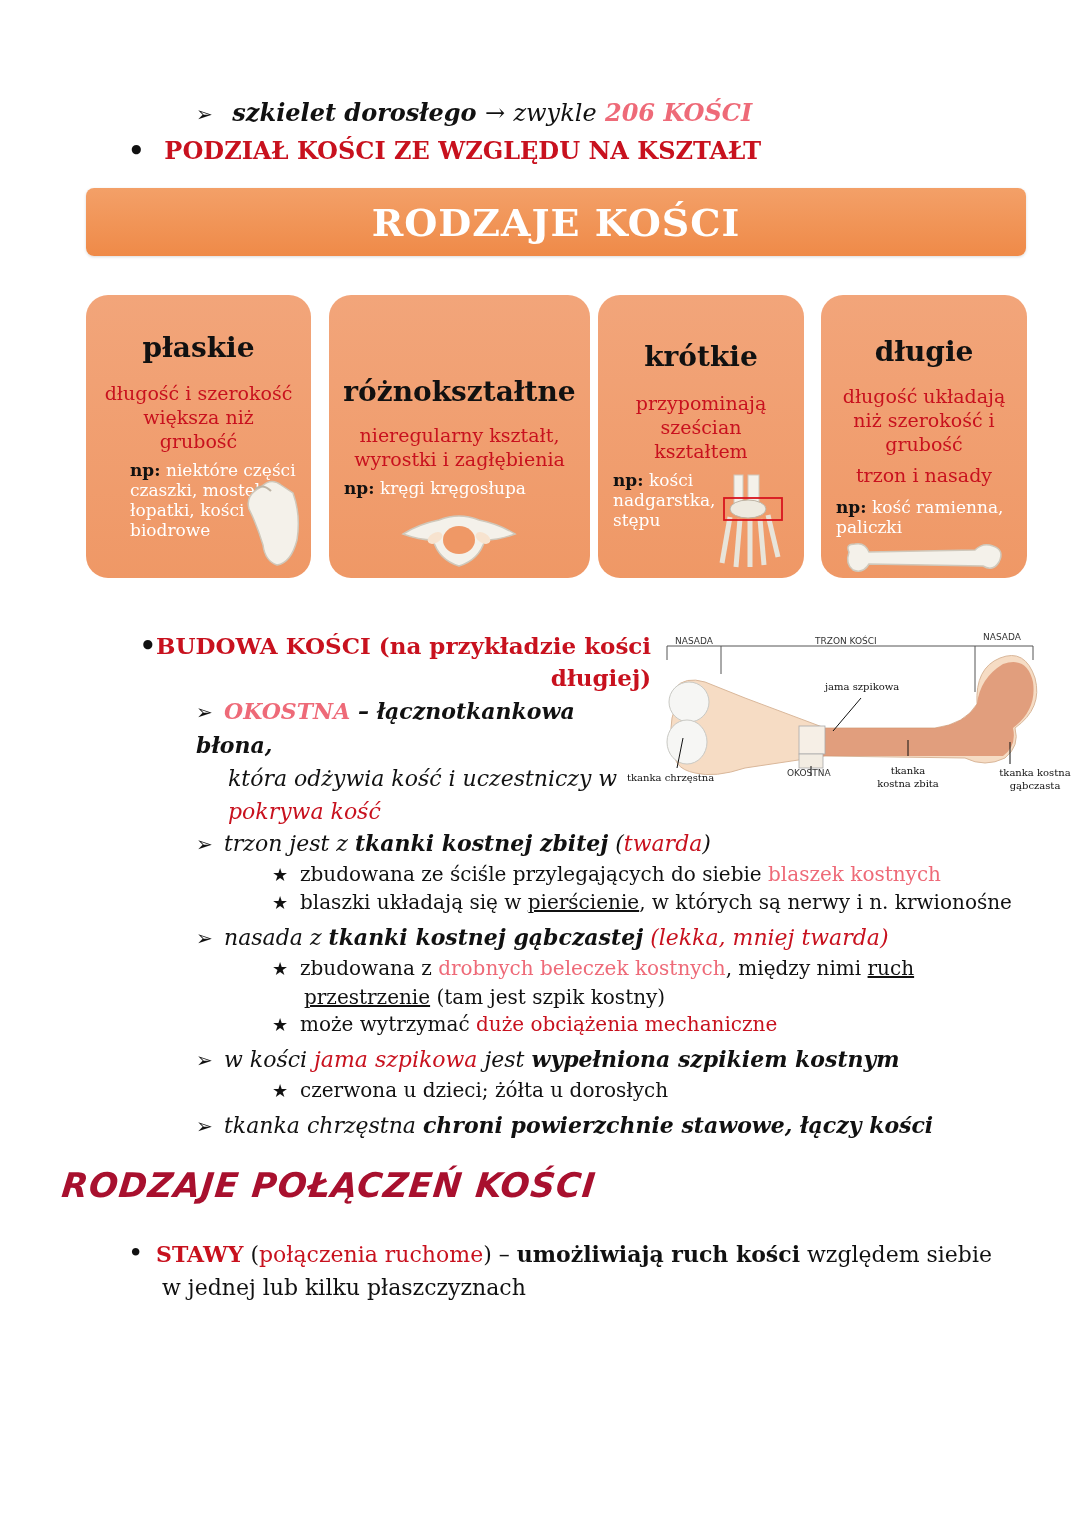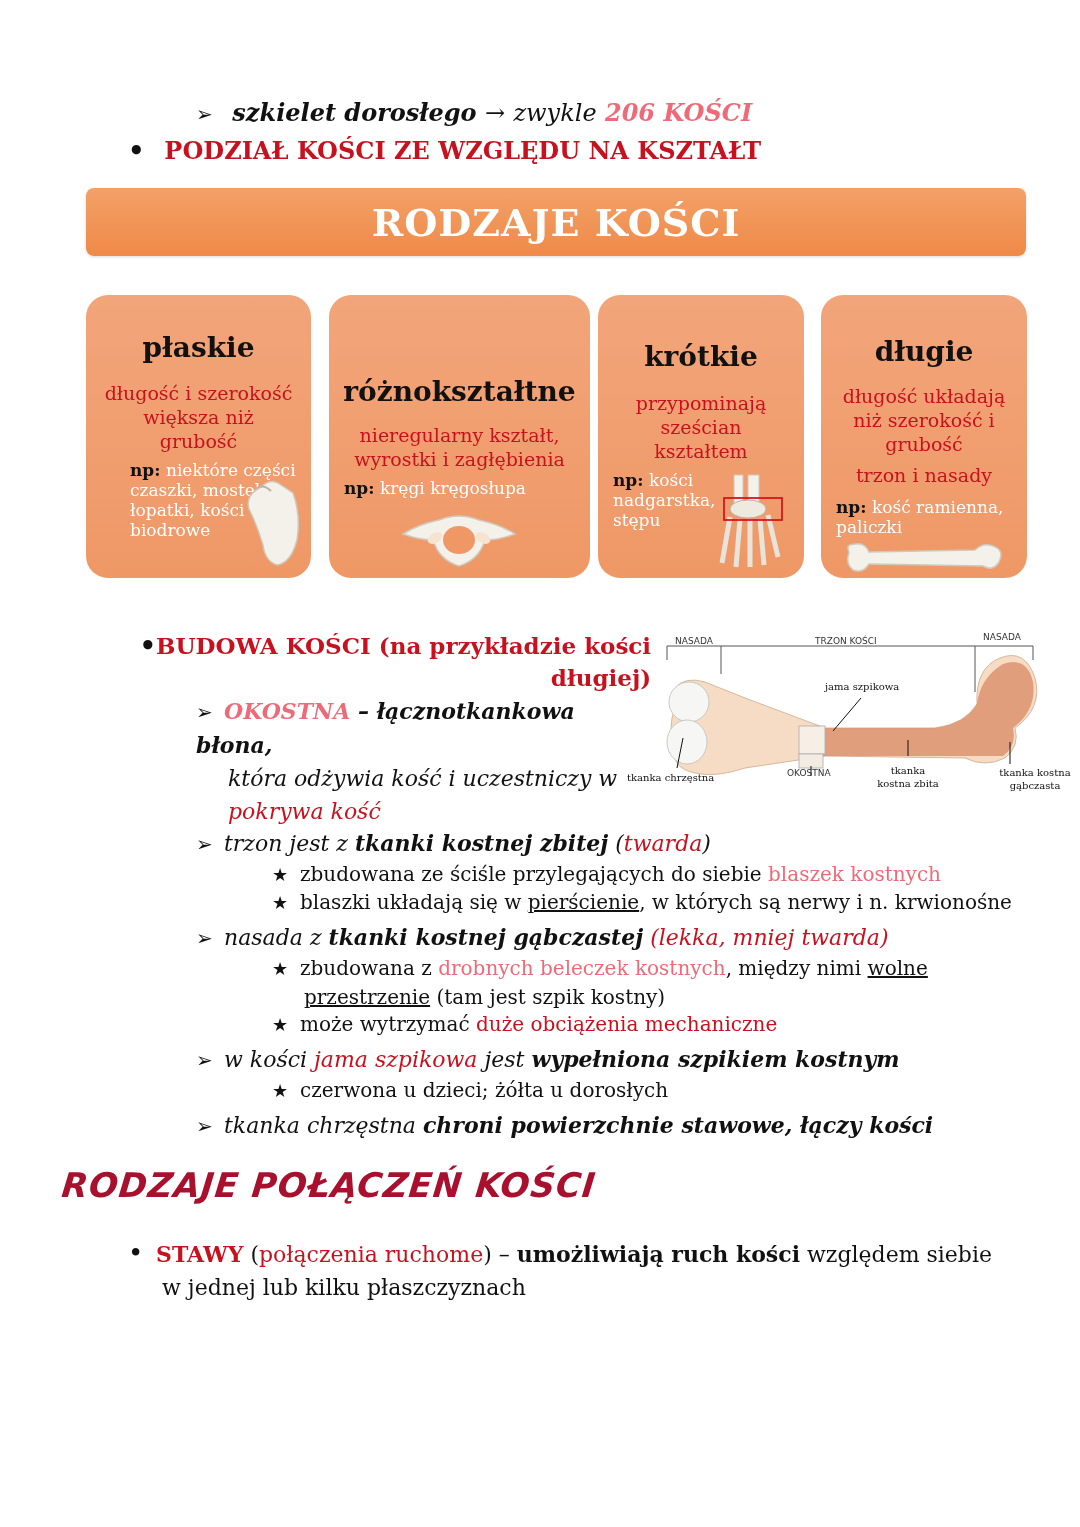--- a/index.html
+++ b/index.html
@@ -189,21 +189,21 @@
   <span class="star">★</span><span>zbudowana ze ściśle przylegających do siebie </span><span class="pink">blaszek kostnych</span>
 </div>
 <div class="abs txt" style="left:272px; top:888px;">
   <span class="star">★</span><span>blaszki układają się w </span><span class="under">pierścienie</span><span>, w których są nerwy i n. krwionośne</span>
 </div>
 
 <div class="abs it" style="left:196px; top:921px;">
   <span class="arrow-bullet" style="font-style:normal">➢</span><span>nasada z </span><span class="bold">tkanki kostnej gąbczastej</span><span class="red"> (lekka, mniej twarda)</span>
 </div>
 <div class="abs txt" style="left:272px; top:954px; width:700px;">
-  <span class="star">★</span><span>zbudowana z </span><span class="pink">drobnych beleczek kostnych</span><span>, między nimi </span><span class="under">wolne</span>
+  <span class="star">★</span><span>zbudowana z </span><span class="pink">drobnych beleczek kostnych</span><span>, między nimi </span><span class="under">ruch</span>
   <div style="padding-left:32px"><span class="under">przestrzenie</span><span> (tam jest szpik kostny)</span></div>
 </div>
 <div class="abs txt" style="left:272px; top:1010px;">
   <span class="star">★</span><span>może wytrzymać </span><span class="red">duże obciążenia mechaniczne</span>
 </div>
 
 <div class="abs it" style="left:196px; top:1043px;">
   <span class="arrow-bullet" style="font-style:normal">➢</span><span>w kości </span><span class="red">jama szpikowa</span><span> jest </span><span class="bold">wypełniona szpikiem kostnym</span>
 </div>
 <div class="abs txt" style="left:272px; top:1076px;">

